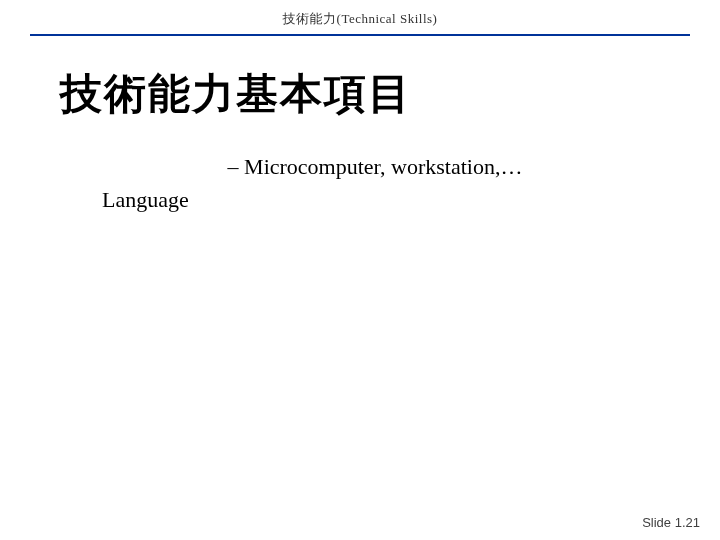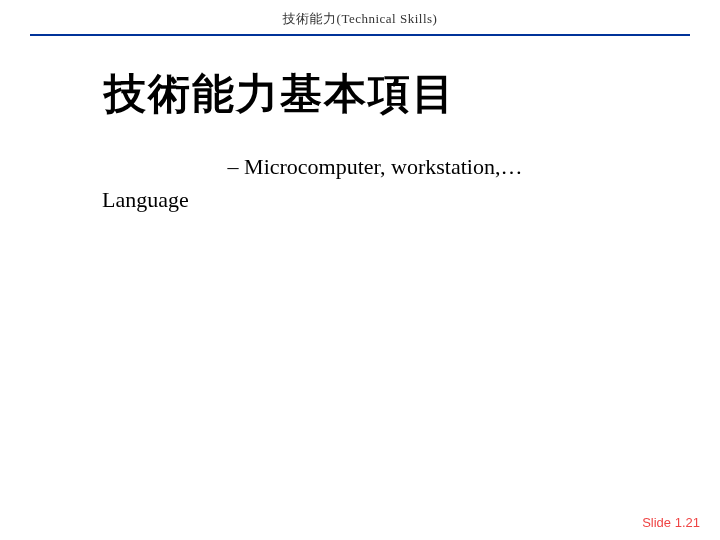--- a/index.html
+++ b/index.html
@@ -36,21 +36,20 @@
       padding: 30px 60px 20px 60px;
     }
 
     .main-title {
       font-size: 42px;
       font-weight: bold;
       color: #000000;
       margin-bottom: 30px;
       font-family: Liberation Serif, serif;
       letter-spacing: 2px;
-      margin-left: 44px;
     }
 
     .bullet-list {
       list-style: none;
       padding-left: 30px;
     }
 
     .bullet-list li {
       font-size: 22px;
       color: #000000;
@@ -74,21 +73,21 @@
       font-size: 22px;
       color: #000000;
       font-family: 'Times New Roman', Times, serif;
     }
 
     .slide-number {
       position: absolute;
       bottom: 10px;
       right: 20px;
       font-size: 13px;
-      color: #ef4444;
+      color: #404040;
       font-family: Arial, sans-serif;
       text-align: center;
     }
   </style>
 </head>
 <body>
 
 <div class="header">
   <span>技術能力(Technical Skills)</span>
 </div>

